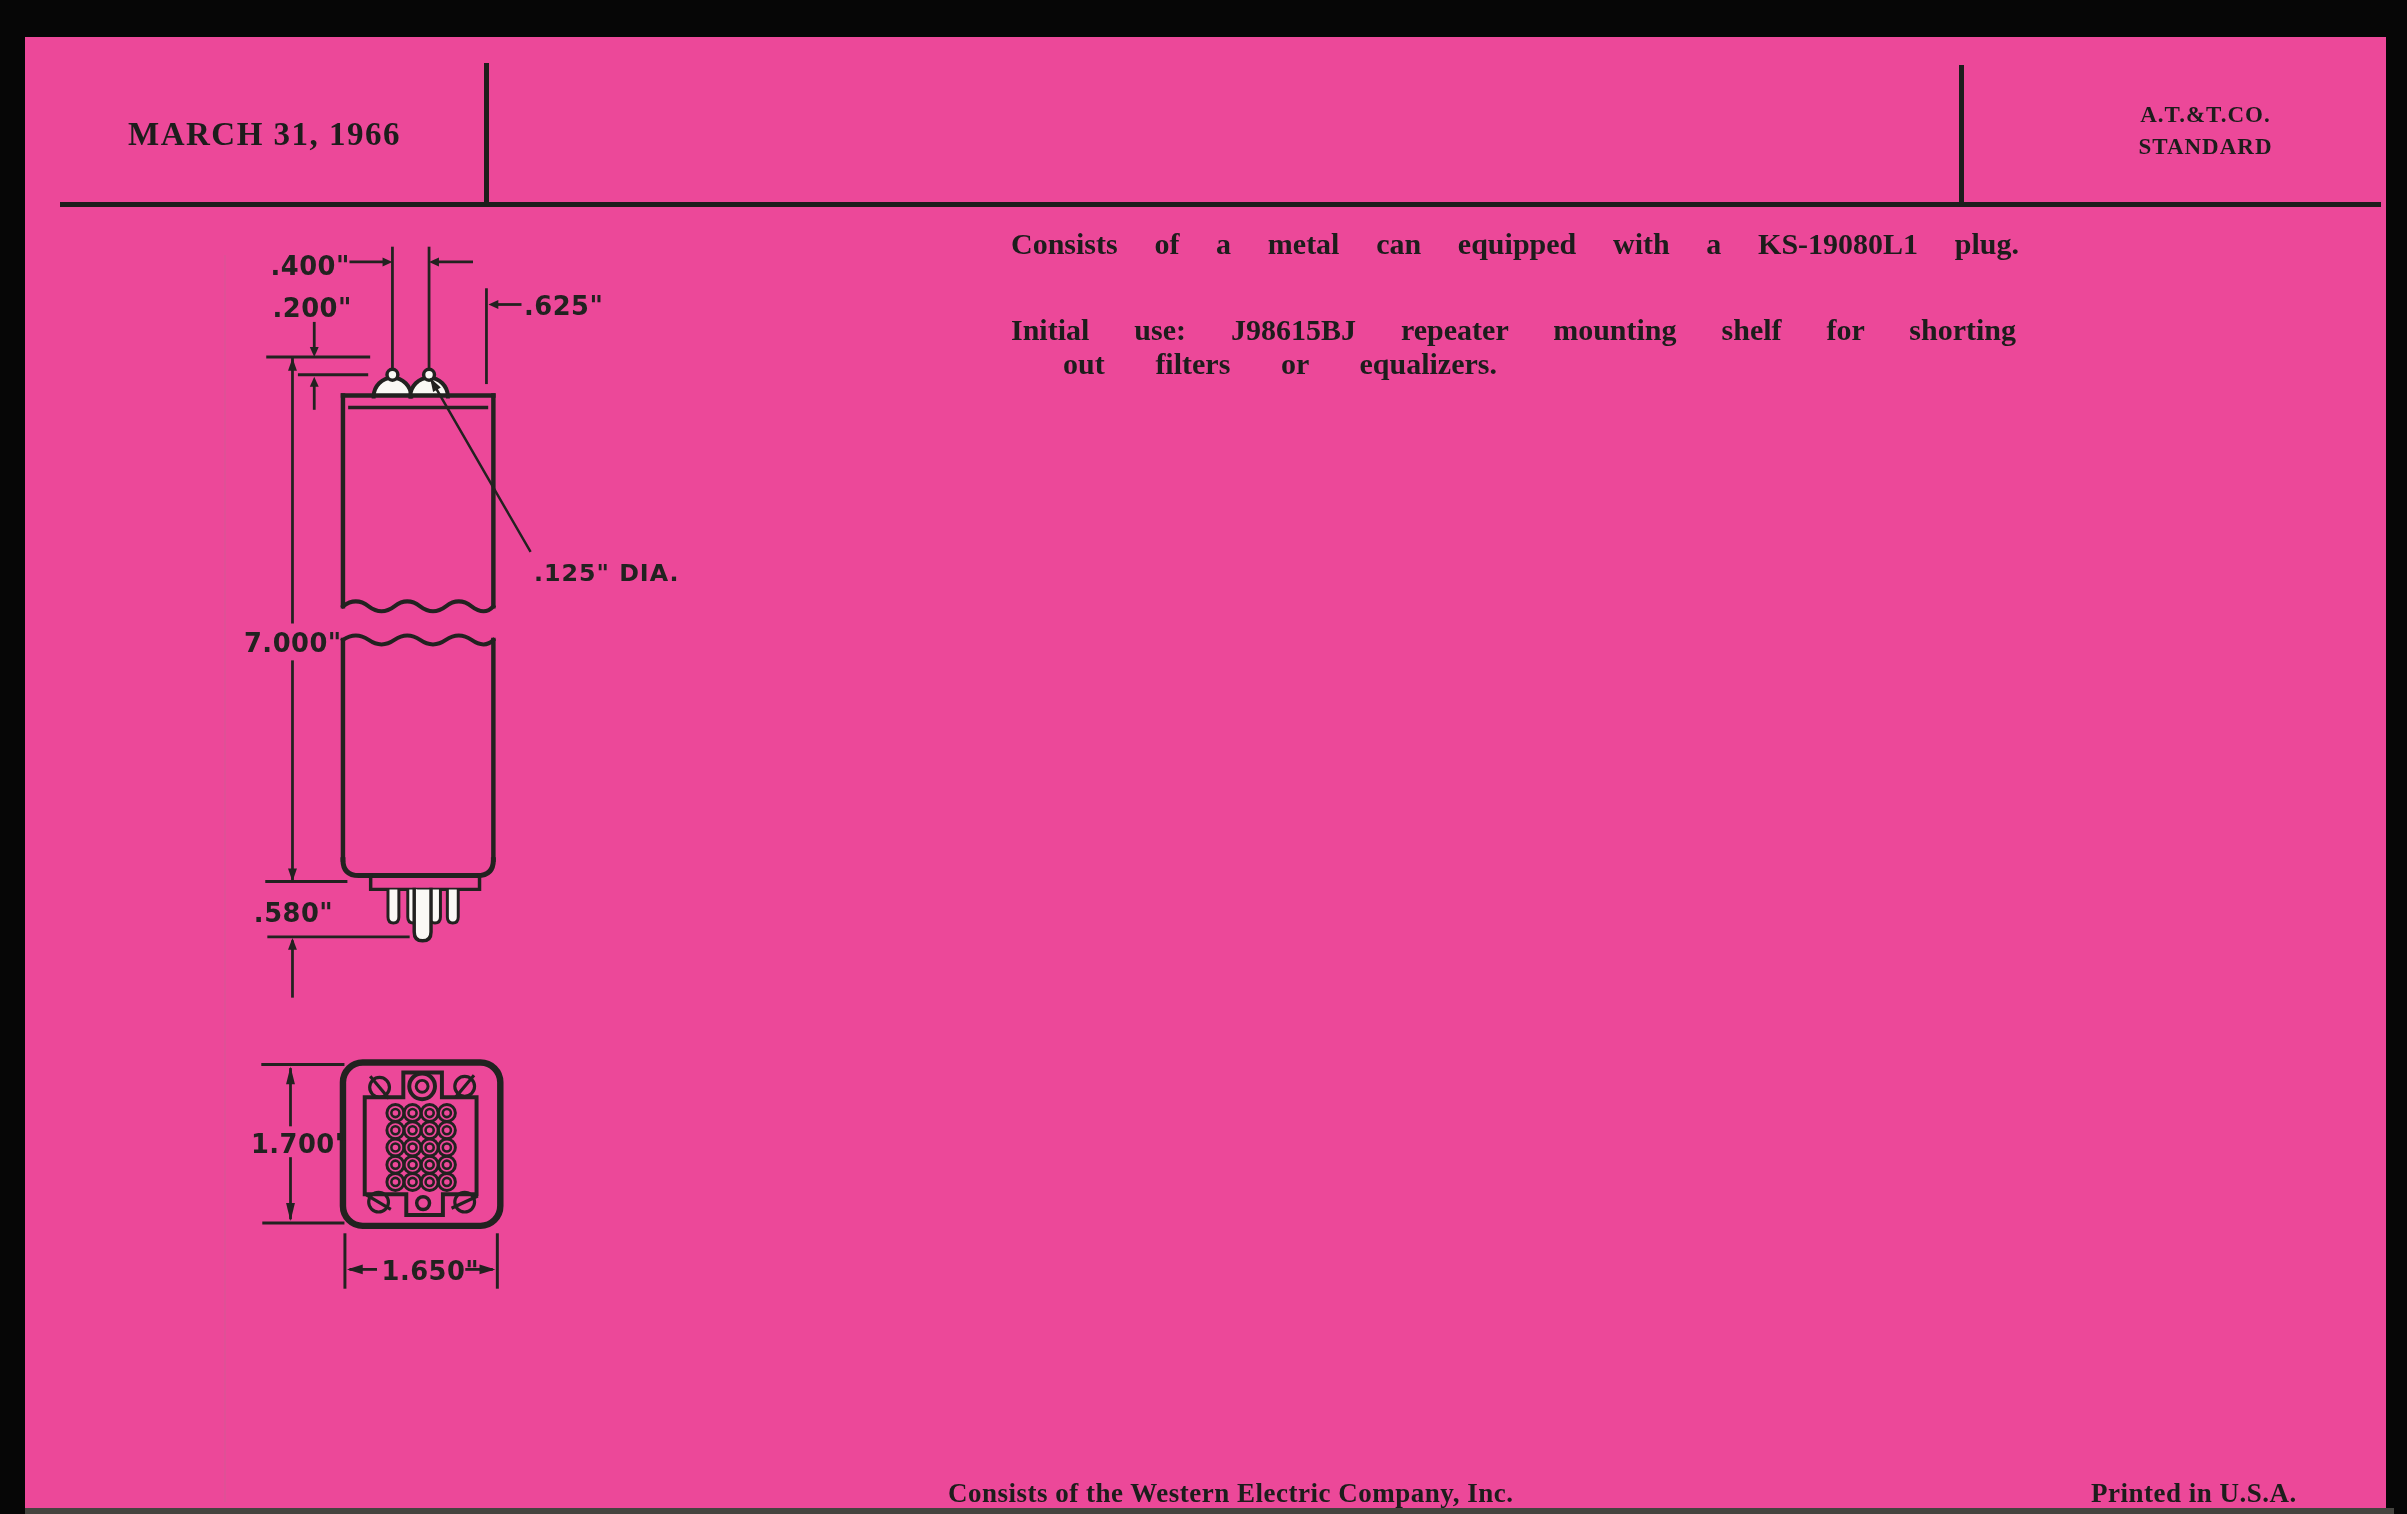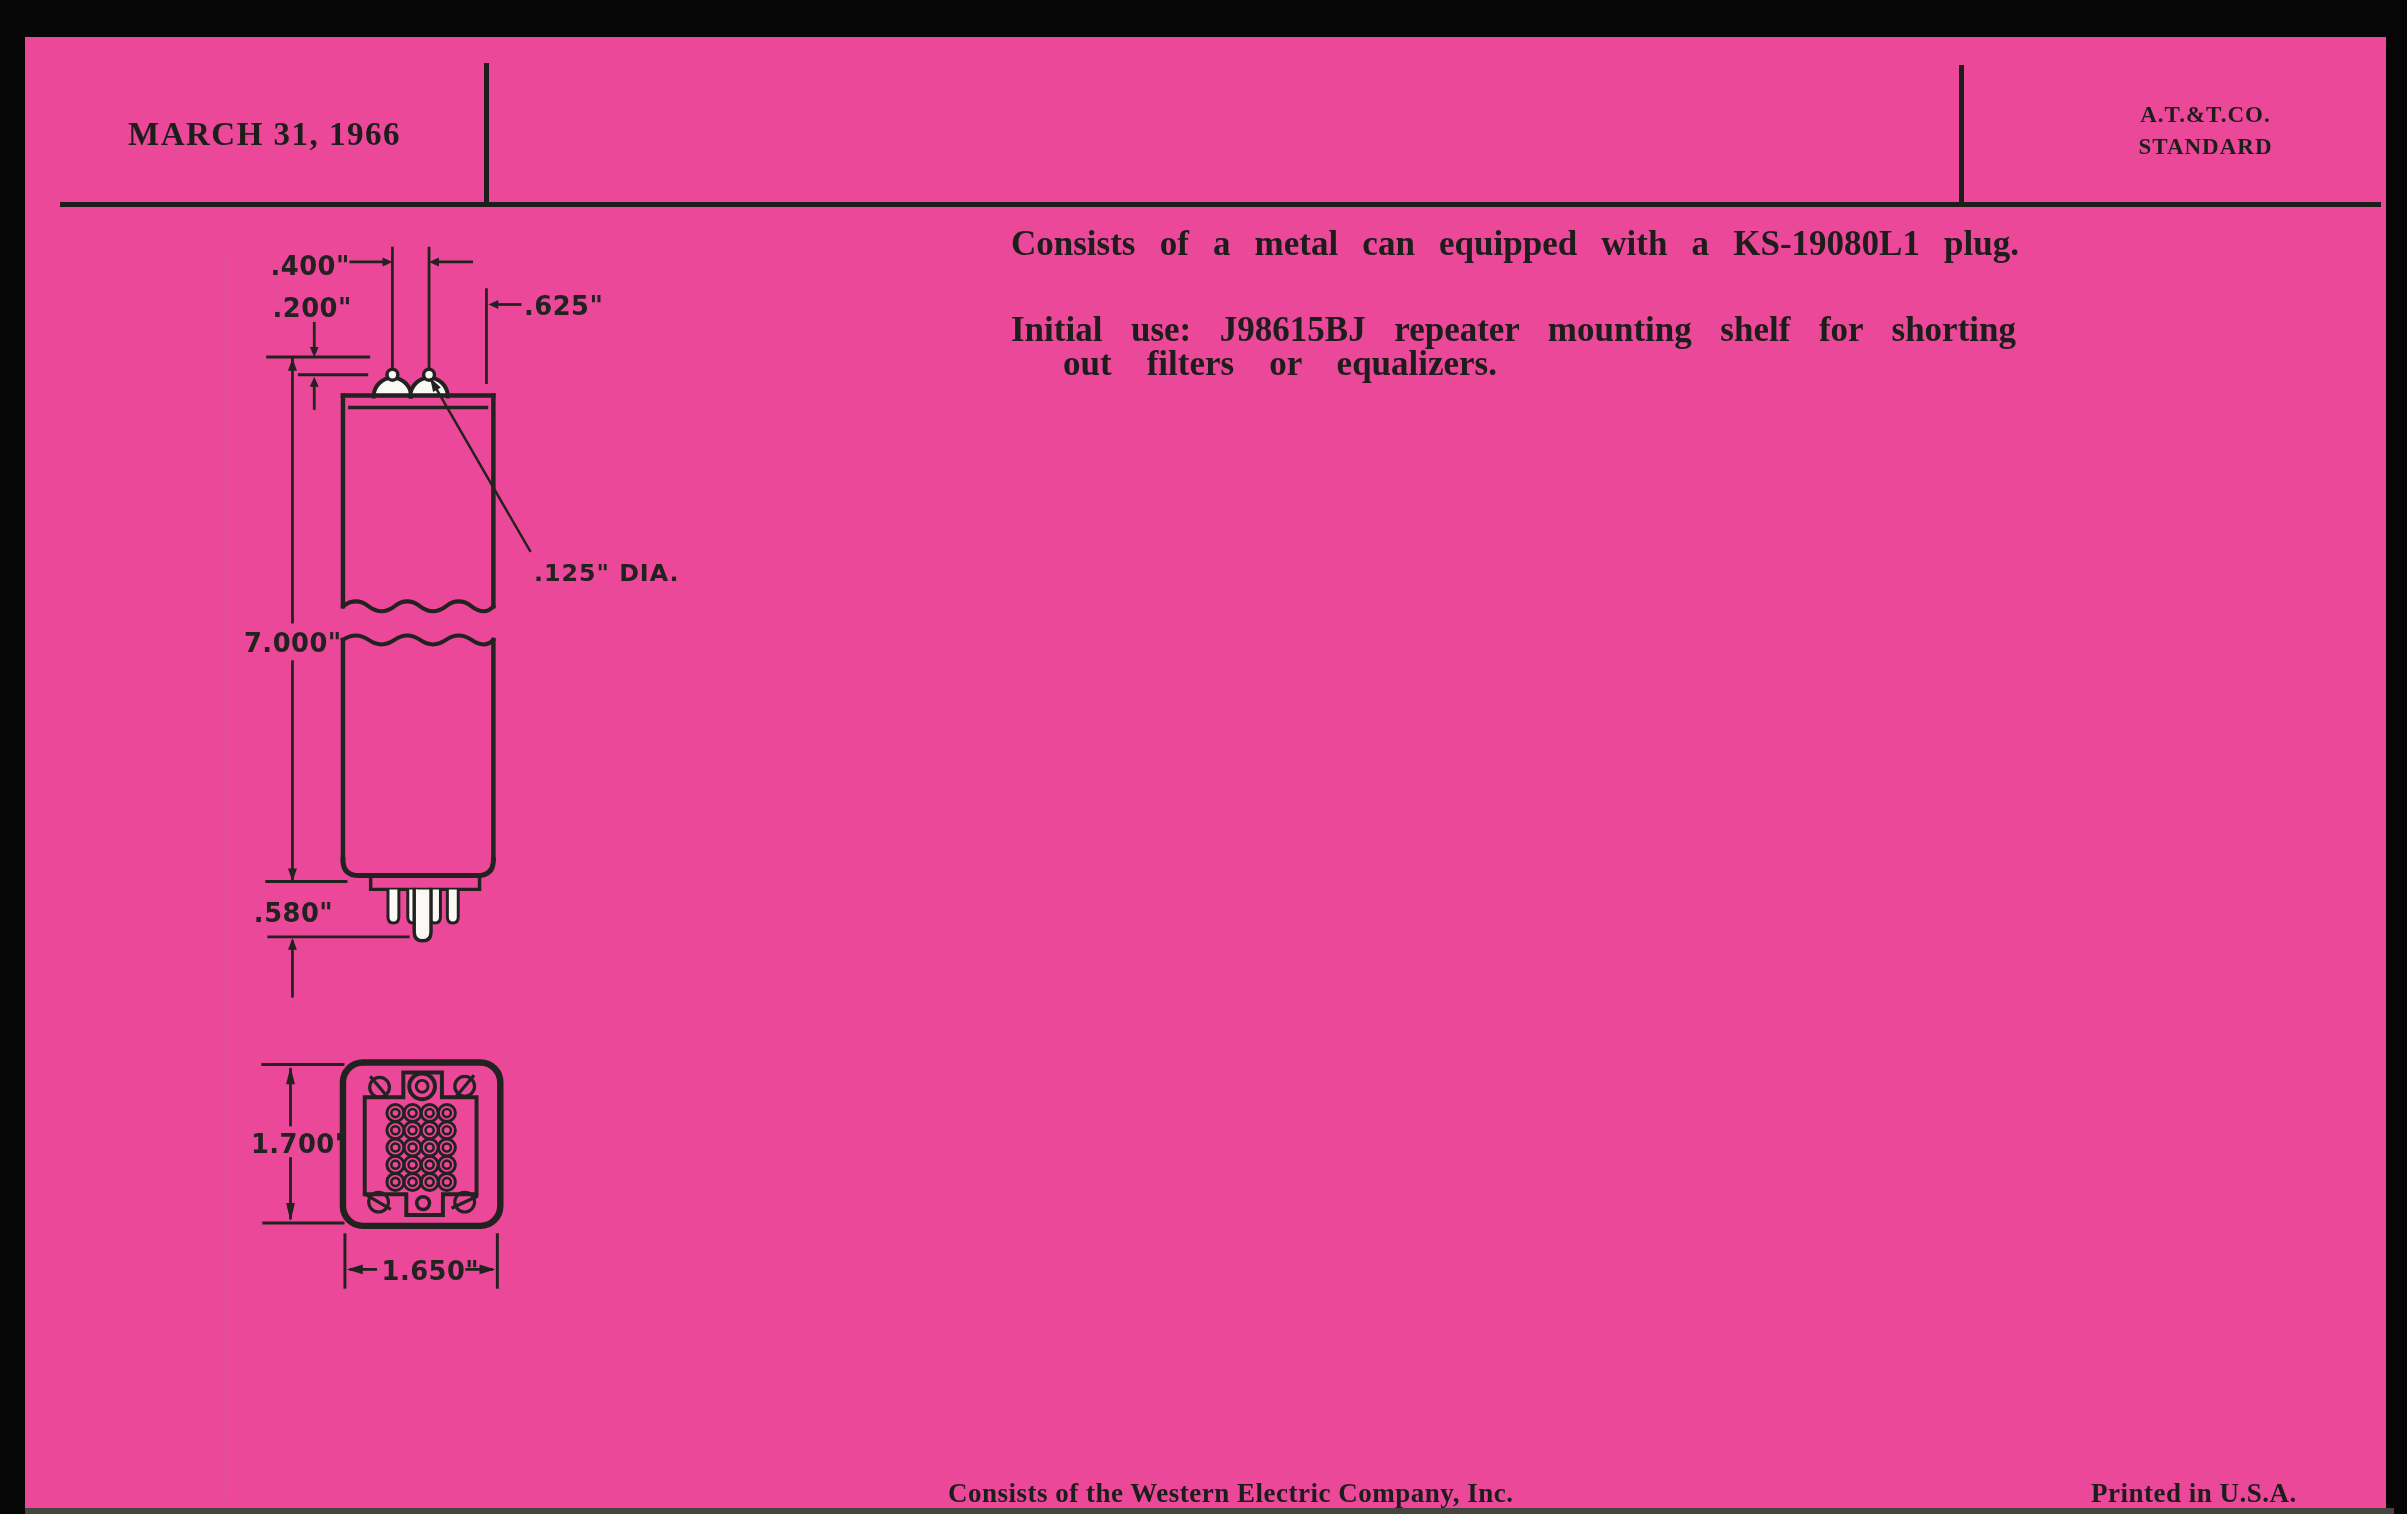--- a/index.html
+++ b/index.html
@@ -17,21 +17,21 @@
   .serifb{font-family:"Liberation Serif", serif;font-weight:bold;color:#1d1d1c;white-space:nowrap;}
   .rule{background:#1d1d1c;}
   
   #hdr-date{left:103px;top:79px;font-size:33px;letter-spacing:1.5px;}
   #div-left{left:459px;top:26px;width:5px;height:142px;}
   #hdr-title{left:1005px;top:69px;font-size:50px;letter-spacing:2px;}
   #div-right{left:1934px;top:28px;width:5px;height:140px;}
   #hdr-org{left:2042px;top:62px;width:277px;text-align:center;font-size:23px;line-height:32px;letter-spacing:1px;}
   #hdr-rule{left:35px;top:165px;width:2321px;height:5px;}
   
-  .bline{font-size:35px;line-height:34px;text-align:justify;text-align-last:justify;}
+  .bline{font-size:30px;line-height:34px;text-align:justify;text-align-last:justify;}
   #bl1{left:986px;top:190px;width:1008px;}
   #bl2{left:1031px;top:224px;width:926px;}
   #bl3{left:986px;top:276px;width:1005px;}
   #bl4{left:1038px;top:310px;width:434px;}
   
   #ftr-left{left:923px;top:1441px;font-size:27px;letter-spacing:0.5px;}
   #ftr-right{left:2066px;top:1441px;font-size:27px;letter-spacing:0.5px;}
   #bottom-band{left:0;top:1471px;width:2369px;height:7px;background:#45443f;}
   
   #drawing{left:122px;top:201px;}

